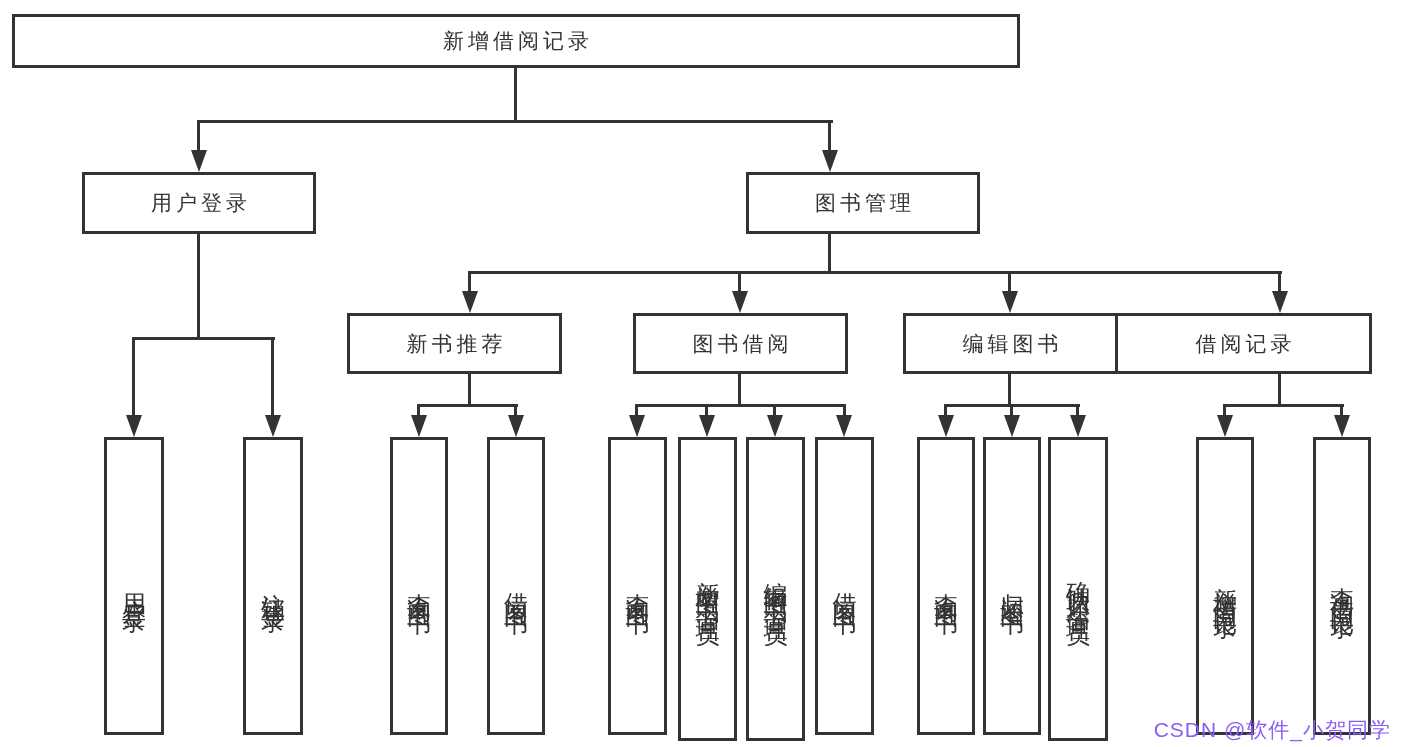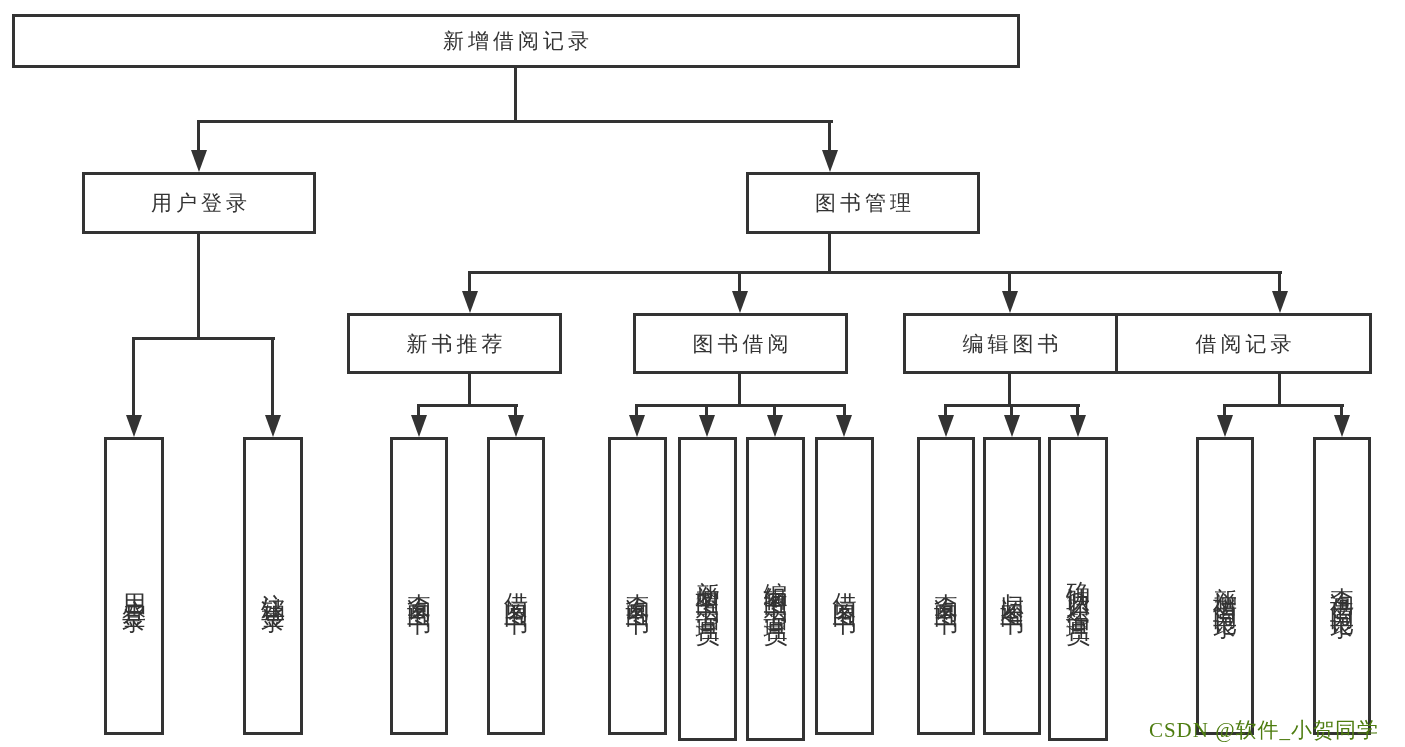--- a/index.html
+++ b/index.html
@@ -41,26 +41,25 @@
   .arrow {
     position: absolute;
     width: 0; height: 0;
     border-left: 8px solid transparent;
     border-right: 8px solid transparent;
     border-top: 22px solid #333333;
   }
   .watermark {
     position: absolute;
     top: 716px;
-    right: 26px;
-    color: #4d7c0f;
+    right: 14px;
+    color: #8b5cf6;
     font-size: 21px;
     letter-spacing: 1px;
     white-space: nowrap;
-    font-family: Liberation Serif, serif;
   }
 </style>
 </head>
 <body>
 
 <div class="canvas">
 
   <div class="node" style="left:12px;top:14px;width:1008px;height:54px">
     <span class="hlabel">新增借阅记录</span>
   </div>

